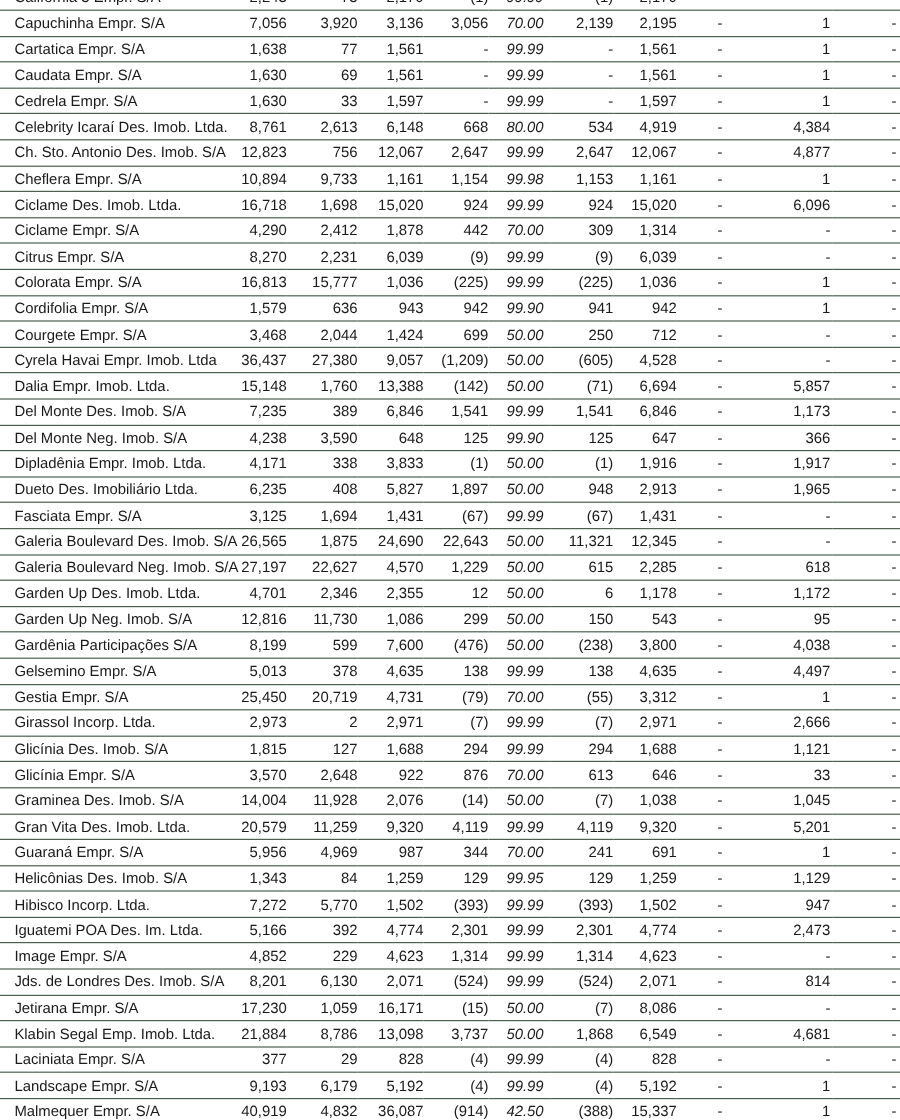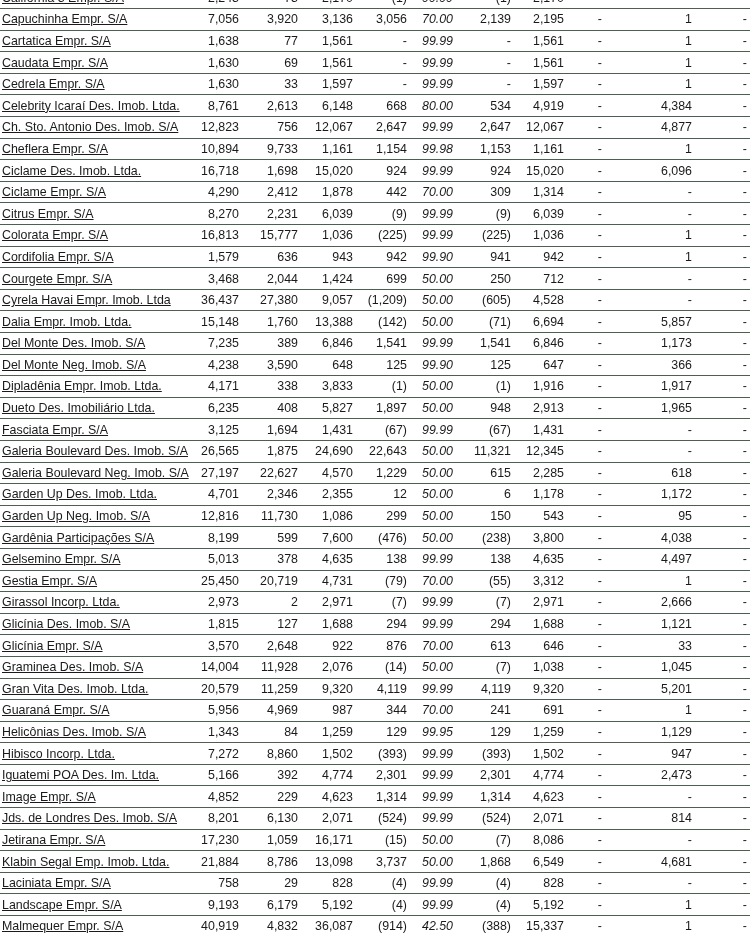--- a/index.html
+++ b/index.html
@@ -13,21 +13,21 @@
   col.c3 { width: 55px; }
   col.c4 { width: 54px; }
   col.c5 { width: 52px; }
   col.c6 { width: 52px; }
   col.c7 { width: 53px; }
   col.c8 { width: 56px; }
   col.c9 { width: 74px; }
   col.c10 { width: 66px; }
   tr { height: 21.6px; }
   td { padding: 0; white-space: nowrap; border-bottom: 1px solid #4d5f52; vertical-align: middle; line-height: 20px; }
-  td.name { text-align: left; padding-left: 2px; text-decoration: underline; }
+  td.name { text-align: left; padding-left: 12px; }
   td.num { text-align: right; }
   td.c4 { padding-right: 0; }
   td.c5 { text-align: right; padding-right: 6px; font-style: italic; }
   td.c8, td.c10 { text-align: right; }
   td.c8 { padding-right: 18px; }
   td.c9 { text-align: right; padding-right: 2px; }
   td.c10 { padding-right: 13px; }
 </style>
 </head>
 <body>
@@ -499,21 +499,21 @@
           <td class="num c5">99.95</td>
           <td class="num c6">129</td>
           <td class="num c7">1,259</td>
           <td class="num c8">-</td>
           <td class="num c9">1,129</td>
           <td class="num c10">-</td>
         </tr>
         <tr>
           <td class="name">Hibisco Incorp. Ltda.</td>
           <td class="num c1">7,272</td>
-          <td class="num c2">8,860</td>
+          <td class="num c2">5,770</td>
           <td class="num c3">1,502</td>
           <td class="num c4">(393)</td>
           <td class="num c5">99.99</td>
           <td class="num c6">(393)</td>
           <td class="num c7">1,502</td>
           <td class="num c8">-</td>
           <td class="num c9">947</td>
           <td class="num c10">-</td>
         </tr>
         <tr>
@@ -576,21 +576,21 @@
           <td class="num c4">3,737</td>
           <td class="num c5">50.00</td>
           <td class="num c6">1,868</td>
           <td class="num c7">6,549</td>
           <td class="num c8">-</td>
           <td class="num c9">4,681</td>
           <td class="num c10">-</td>
         </tr>
         <tr>
           <td class="name">Laciniata Empr. S/A</td>
-          <td class="num c1">758</td>
+          <td class="num c1">377</td>
           <td class="num c2">29</td>
           <td class="num c3">828</td>
           <td class="num c4">(4)</td>
           <td class="num c5">99.99</td>
           <td class="num c6">(4)</td>
           <td class="num c7">828</td>
           <td class="num c8">-</td>
           <td class="num c9">-</td>
           <td class="num c10">-</td>
         </tr>

